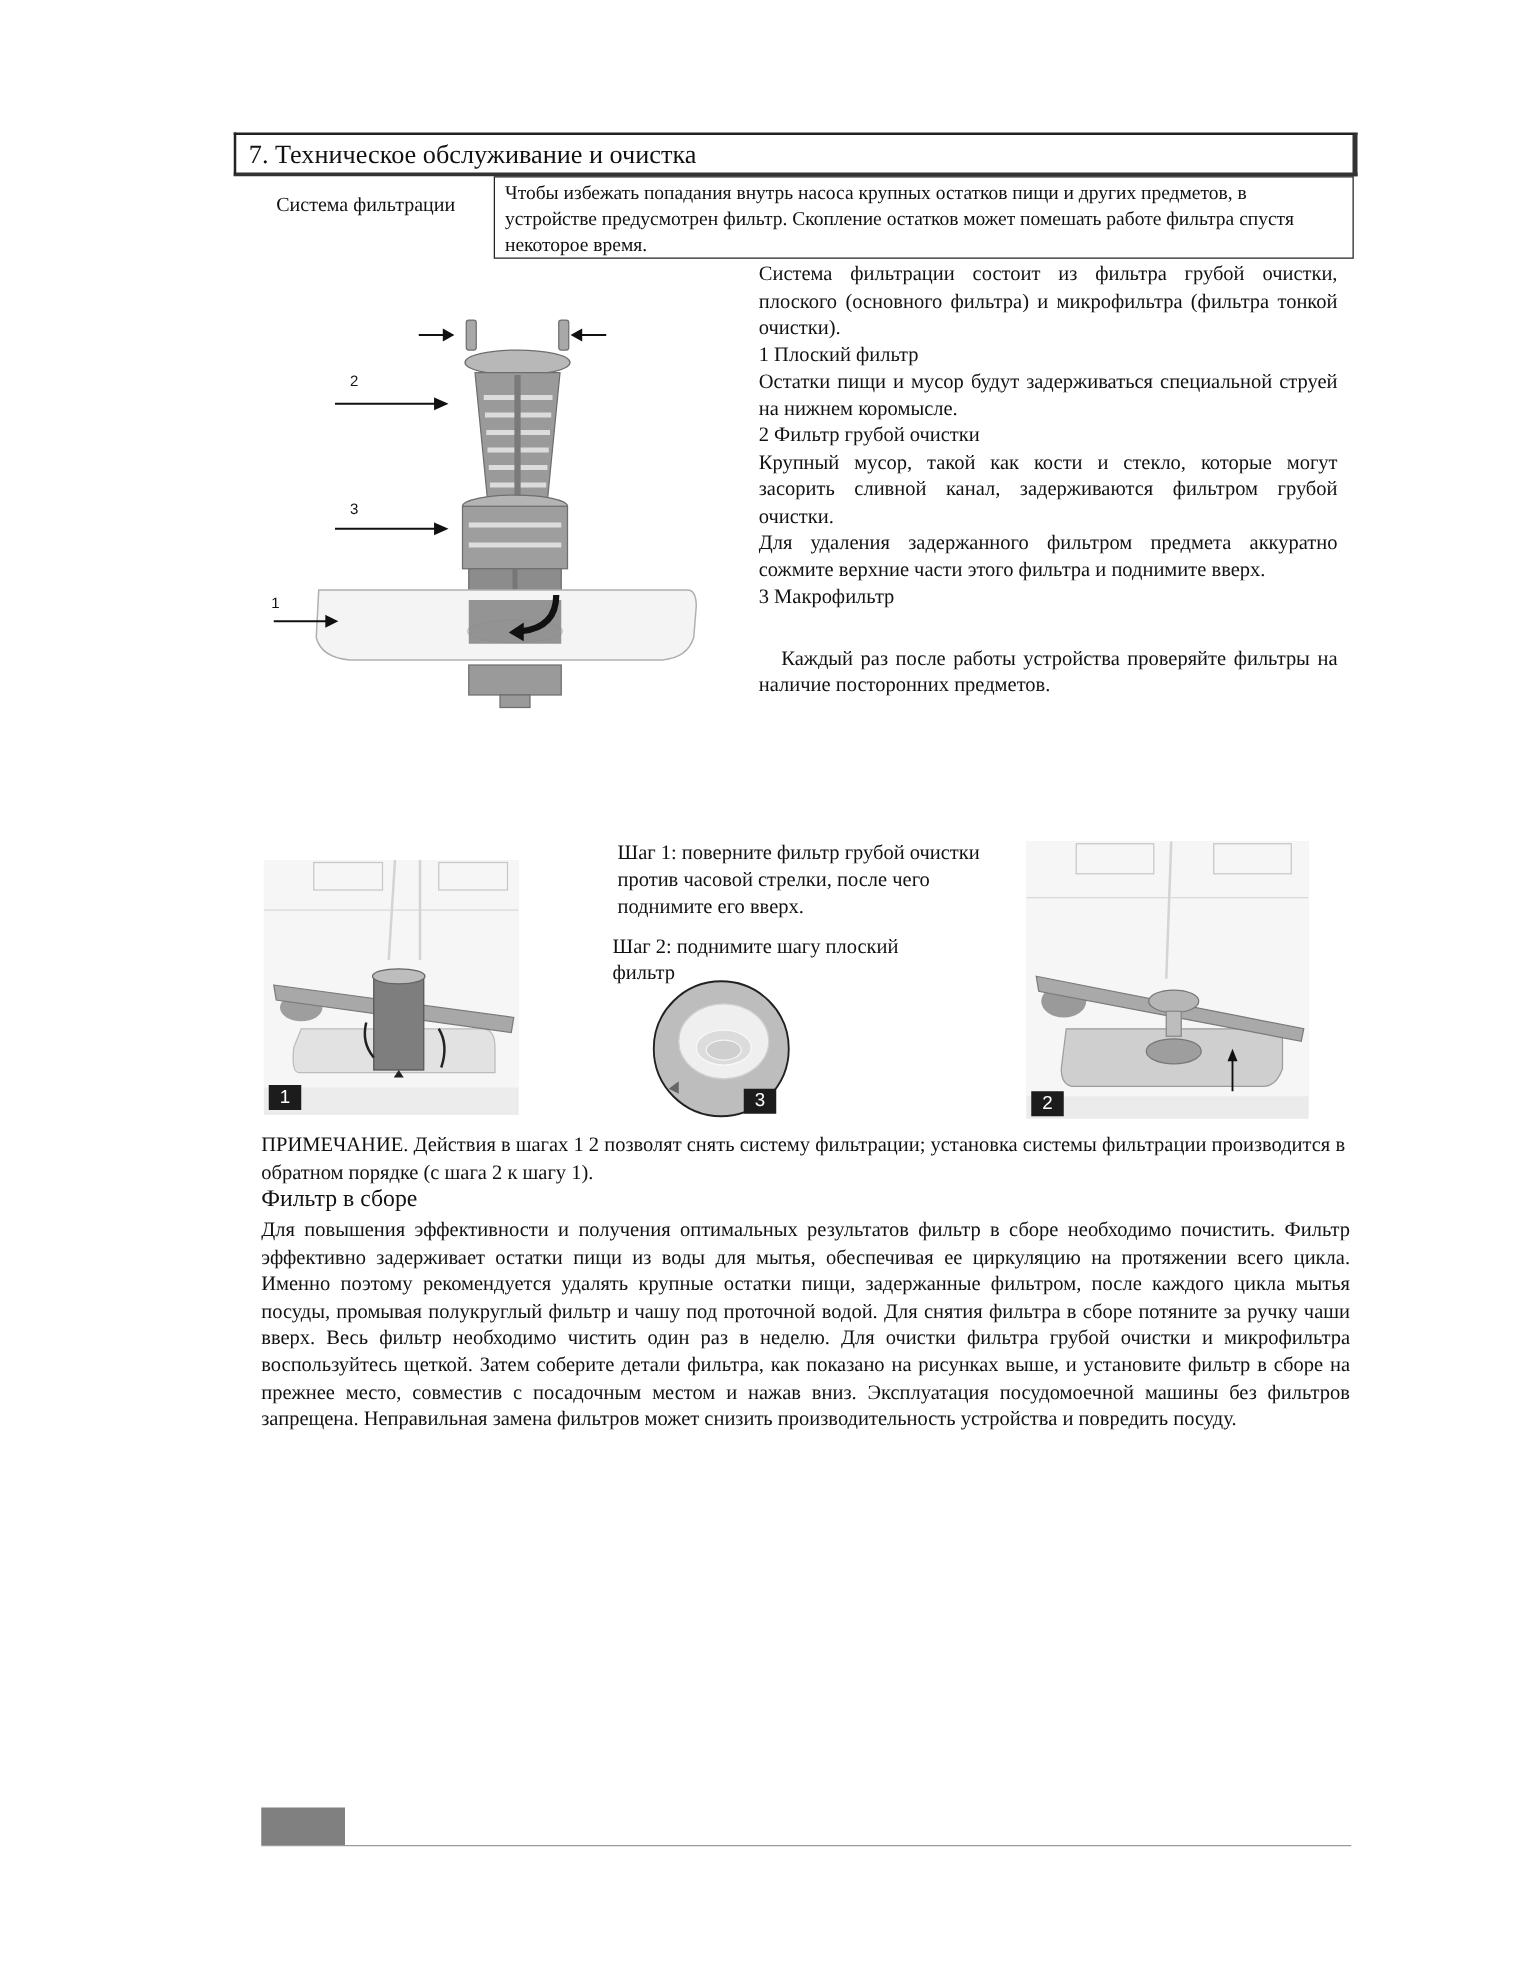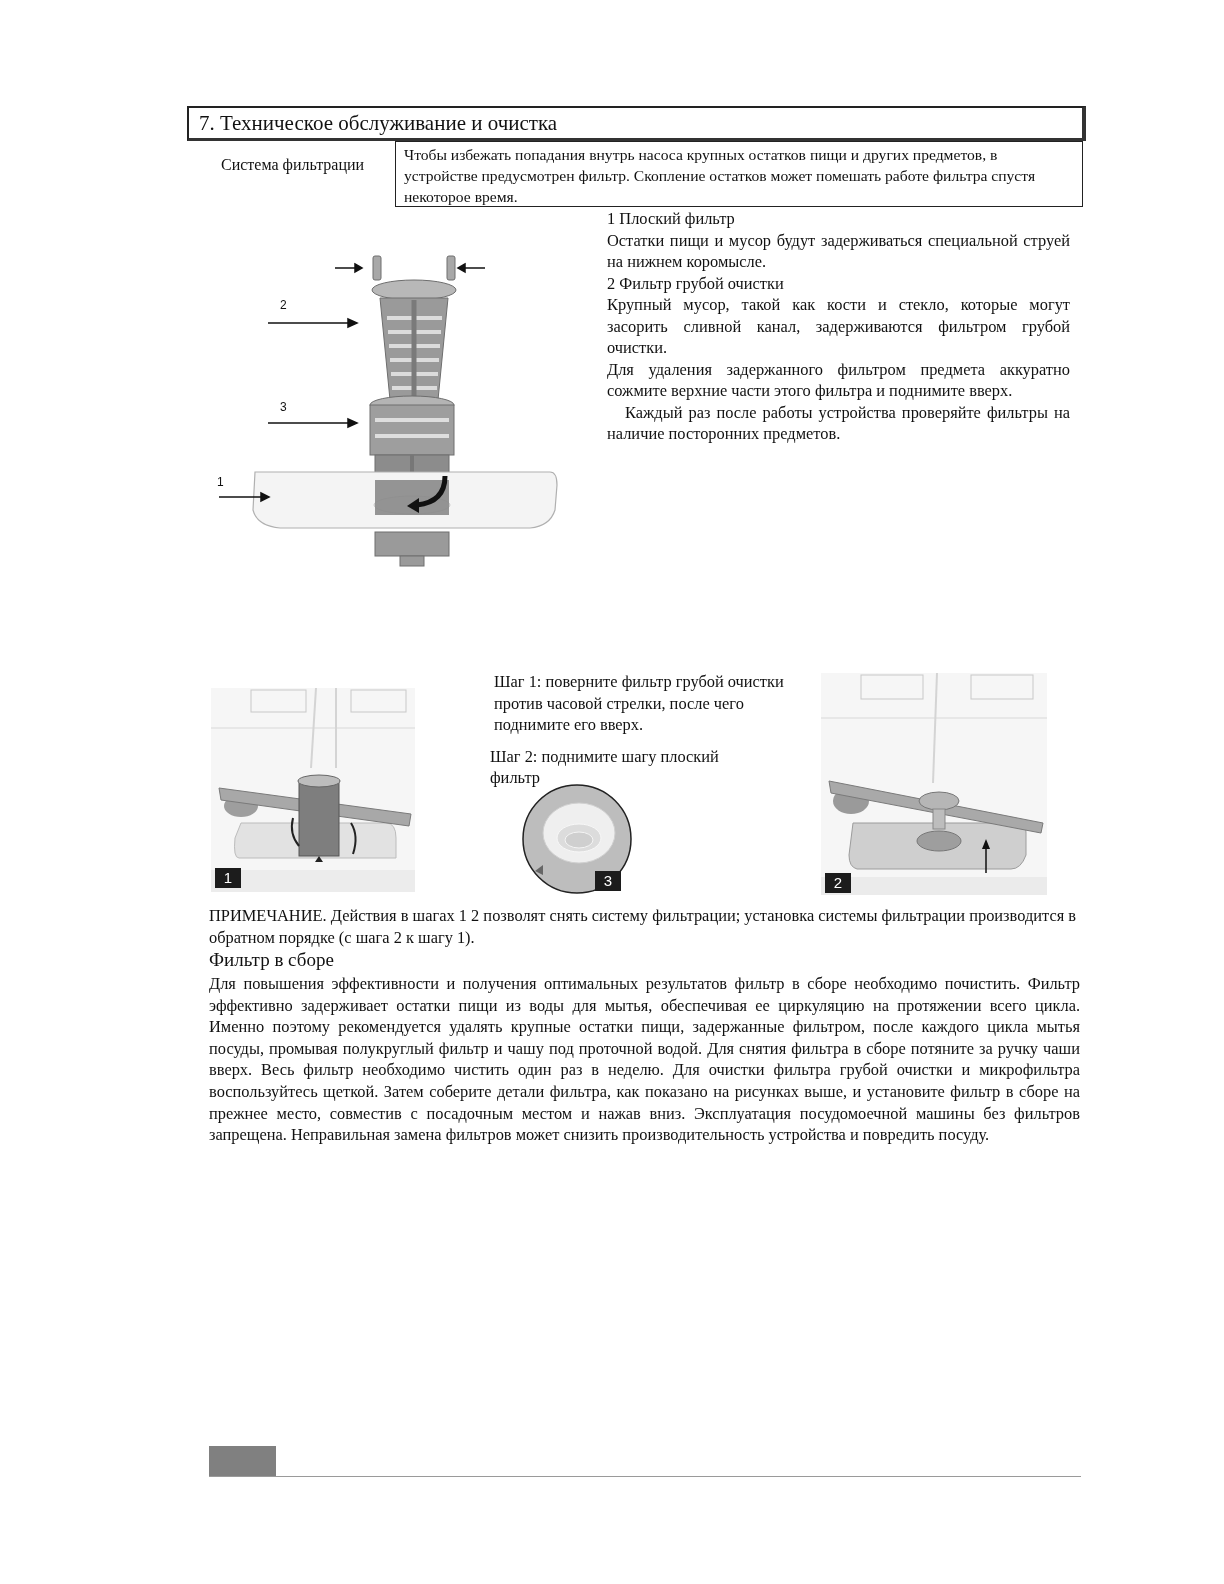--- a/index.html
+++ b/index.html
@@ -13,21 +13,21 @@
                box-sizing:content-box; }
   .title-text { position:absolute; left:10px; top:3px; font-size:21px; line-height:24px; }
 
   .side-label { left:221px; top:154px; font-size:16px; line-height:22px; width:160px; }
 
   .notice-box { left:395px; top:141px; width:686px; height:64px; border:1.5px solid #222; }
   .notice-text { position:absolute; left:8px; top:2px; right:8px; font-size:15.6px; line-height:21px; }
 
   .right-col { left:607px; top:208px; width:463px; font-size:16.4px; line-height:21.5px; text-align:justify; }
   .right-col p { margin:0; }
-  .right-col .indent1 { text-indent:18px; }
+  .right-col .indent1 { text-indent:18px;margin-top:28px; }
   .right-col .indent2 { text-indent:12px; }
 
   .steps { left:480px; top:661px; width:330px; font-size:16.4px; line-height:21.5px; }
   .steps p { margin:10px; }
   .steps .s1 { padding-left:4px; }
 
   .note { left:209px; top:905px; width:871px; font-size:16.4px; line-height:21.5px; }
   .sub-heading { left:209px; top:948px; font-size:19px; line-height:24px; }
   .body-para { left:209px; top:973px; width:871px; font-size:16.4px; line-height:21.6px; text-align:justify; }
 
@@ -113,25 +113,27 @@
       <line x1="14" y1="257" x2="56" y2="257"></line>
         <polygon points="56,253 64,257 56,261"></polygon>
     </g>
   </svg>
   <span class="abs diagram-label" style="left:75px;top:58px;">2</span>
   <span class="abs diagram-label" style="left:75px;top:160px;">3</span>
   <span class="abs diagram-label" style="left:12px;top:235px;">1</span>
 </div>
 
 <div class="abs right-col">
+  <p>Система фильтрации состоит из фильтра грубой очистки, плоского (основного фильтра) и микрофильтра (фильтра тонкой очистки).</p>
   <p>1 Плоский фильтр</p>
   <p>Остатки пищи и мусор будут задерживаться специальной струей на нижнем коромысле.</p>
   <p>2 Фильтр грубой очистки</p>
   <p>Крупный мусор, такой как кости и стекло, которые могут засорить сливной канал, задерживаются фильтром грубой очистки.</p>
   <p>Для удаления задержанного фильтром предмета аккуратно сожмите верхние части этого фильтра и поднимите вверх.</p>
+  <p>3 Макрофильтр</p>
   <p class="indent1">Каждый раз после работы устройства проверяйте фильтры на наличие посторонних предметов.</p>
 </div>
 
 <div class="abs steps">
   <p class="s1" style="width:320px;">Шаг 1: поверните фильтр грубой очистки против часовой стрелки, после чего поднимите его вверх.</p>
   <p style="width:280px;">Шаг 2: поднимите шагу плоский фильтр</p>
 </div>
 
 <div class="abs photo" style="left:211px;top:688px;width:204px;height:204px;">
   <svg width="204" height="204" viewBox="0 0 204 204">

